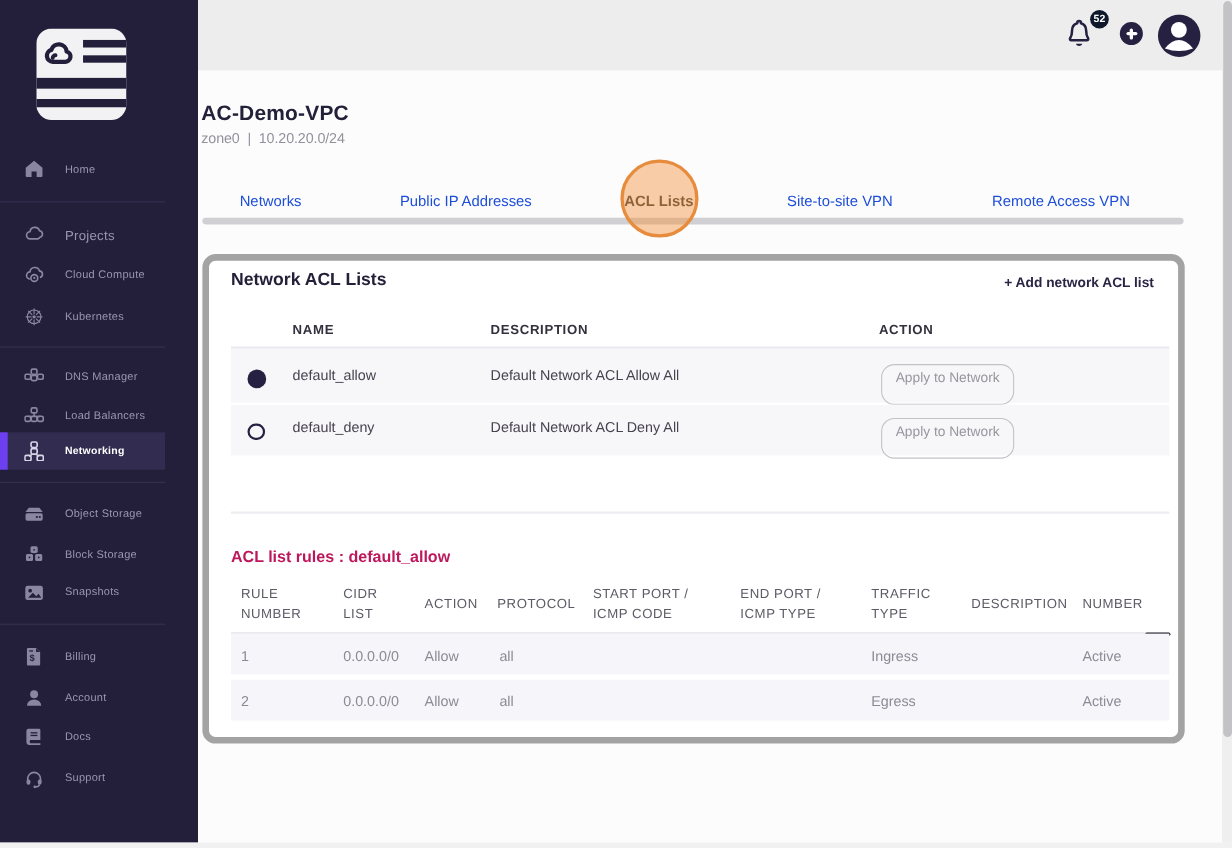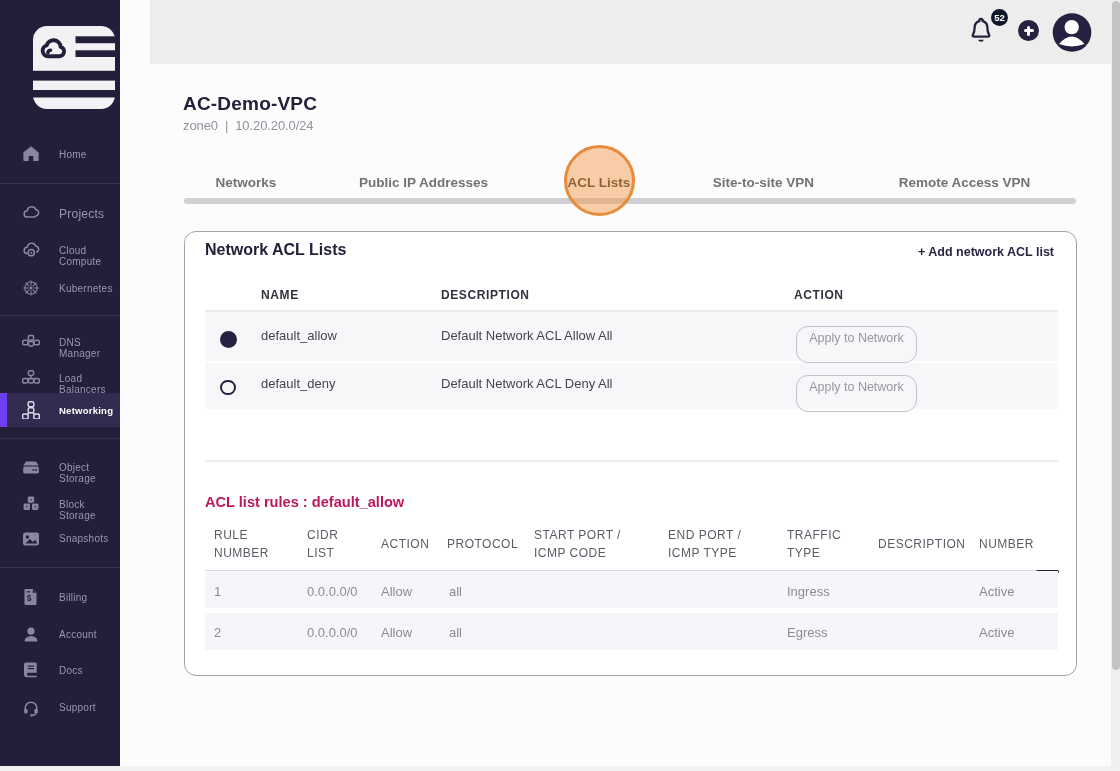--- a/index.html
+++ b/index.html
@@ -21,21 +21,21 @@
 <div class="abs" style="left:1018px; top:20px; width:21px; height:21px; border-radius:50%; background:#262140;"></div>
 <div class="abs" style="left:1023.5px; top:29.2px; width:10px; height:2.8px; border-radius:2px; background:#fff;"></div>
 <div class="abs" style="left:1027.1px; top:25.6px; width:2.8px; height:10px; border-radius:2px; background:#fff;"></div>
 
 <svg class="abs" style="left:1052px; top:13px;" width="40" height="40" viewBox="0 0 40 40">
   <circle cx="20" cy="19.5" r="19.3" fill="#262140"></circle>
   <circle cx="19.7" cy="14.1" r="7.2" fill="#fff"></circle>
   <path d="M7 31 Q19.8 15.8 32.6 31 Q19.8 35.8 7 31 z" fill="#fff"></path>
 </svg>
 
-<div class="abs" id="sidebar" style="left:0; top:0; width:120px; height:766px; background:#231f3b; overflow:hidden;">
+<div class="abs" id="sidebar" style="left:0; top:0; width:180px; height:766px; background:#231f3b; overflow:hidden;">
 
   <svg class="abs" style="left:33px; top:26px;" width="82" height="83" viewBox="0 0 82 83">
     <path d="M14 0 H68 a14 14 0 0 1 14 14 V69 a14 14 0 0 1 -14 14 H14 A14 14 0 0 1 0 69 V14 A14 14 0 0 1 14 0 z" fill="#f2f2f5"></path>
     <g fill="#231f3b">
       <rect x="42.5" y="10.3" width="39.5" height="6.9"></rect>
       <rect x="42.5" y="24.3" width="39.5" height="6.7"></rect>
       <rect x="0" y="44.8" width="82" height="9.8"></rect>
       <rect x="0" y="64" width="82" height="7.5"></rect>
     </g>
     <path d="M15 30.2 h11 a4.8 4.8 0 0 0 1.6 -9.4 a7.1 7.1 0 0 0 -13.9 -1.4 a5.5 5.5 0 0 0 1.3 10.8 z" fill="none" stroke="#231f3b" stroke-width="3.9" stroke-linejoin="round"></path>
@@ -154,27 +154,27 @@
 </div>
 
 <div class="abs" style="left:183px; top:93px; font-size:19px; font-weight:bold; color:#232039; letter-spacing:0.2px;">AC-Demo-VPC</div>
 <div class="abs" style="left:183px; top:118px; font-size:13px; letter-spacing:-0.1px; color:#94919d;">zone0&nbsp; |&nbsp; 10.20.20.0/24</div>
 
 <div class="abs tab" style="left:186px; top:175px; width:120px; text-align:center;">Networks</div>
 <div class="abs tab" style="left:343px; top:175px; width:161px; text-align:center;">Public IP Addresses</div>
 <div class="abs" style="left:539px; top:175px; width:120px; text-align:center; font-size:13.5px; font-weight:bold; color:#403b35;">ACL Lists</div>
 <div class="abs tab" style="left:703px; top:175px; width:121px; text-align:center;">Site-to-site VPN</div>
 <div class="abs tab" style="left:884px; top:175px; width:161px; text-align:center;">Remote Access VPN</div>
-<style> .tab { font-size:13.5px; font-weight:bold; color:#737373; } </style>
+<style> .tab { font-size:13.5px; font-weight:normal; color:#1d4ed8; } </style>
 
 <div class="abs" style="left:184px; top:198px; width:892px; height:6px; border-radius:3px; background:#cfcfd4;"></div>
 
 <div class="abs" style="left:564px; top:145px; width:71px; height:71px; border-radius:50%; border:3px solid #e78b3c; background:rgba(242,146,60,0.45);"></div>
 
-<div class="abs" id="card" style="left:184px; top:231px; width:893px; height:445px; background:#fff; border:1px solid #a3a3a3; border-radius:12px;">
+<div class="abs" id="card" style="left:184px; top:231px; width:893px; height:445px; background:#fff; border:6px solid #a3a3a3; border-radius:12px;">
   <div class="abs" style="left:20px; top:9px; font-size:16px; font-weight:bold; color:#232039;">Network ACL Lists</div>
   <div class="abs" style="right:22px; top:13px; font-size:12.5px; font-weight:bold; color:#2a2545;">+ Add network ACL list</div>
 
   <div class="abs th1" style="left:76px; top:56px;">NAME</div>
   <div class="abs th1" style="left:256px; top:56px;">DESCRIPTION</div>
   <div class="abs th1" style="left:609px; top:56px;">ACTION</div>
   <style> .th1 { font-size:12px; font-weight:bold; letter-spacing:0.6px; color:#33313d; } </style>
   <div class="abs" style="left:20px; top:78.3px; width:853px; height:1.6px; background:#e9e9ef;"></div>
 
   <div class="abs" style="left:20px; top:80.2px; width:853px; height:48.6px; background:#f7f7fa;"></div>

